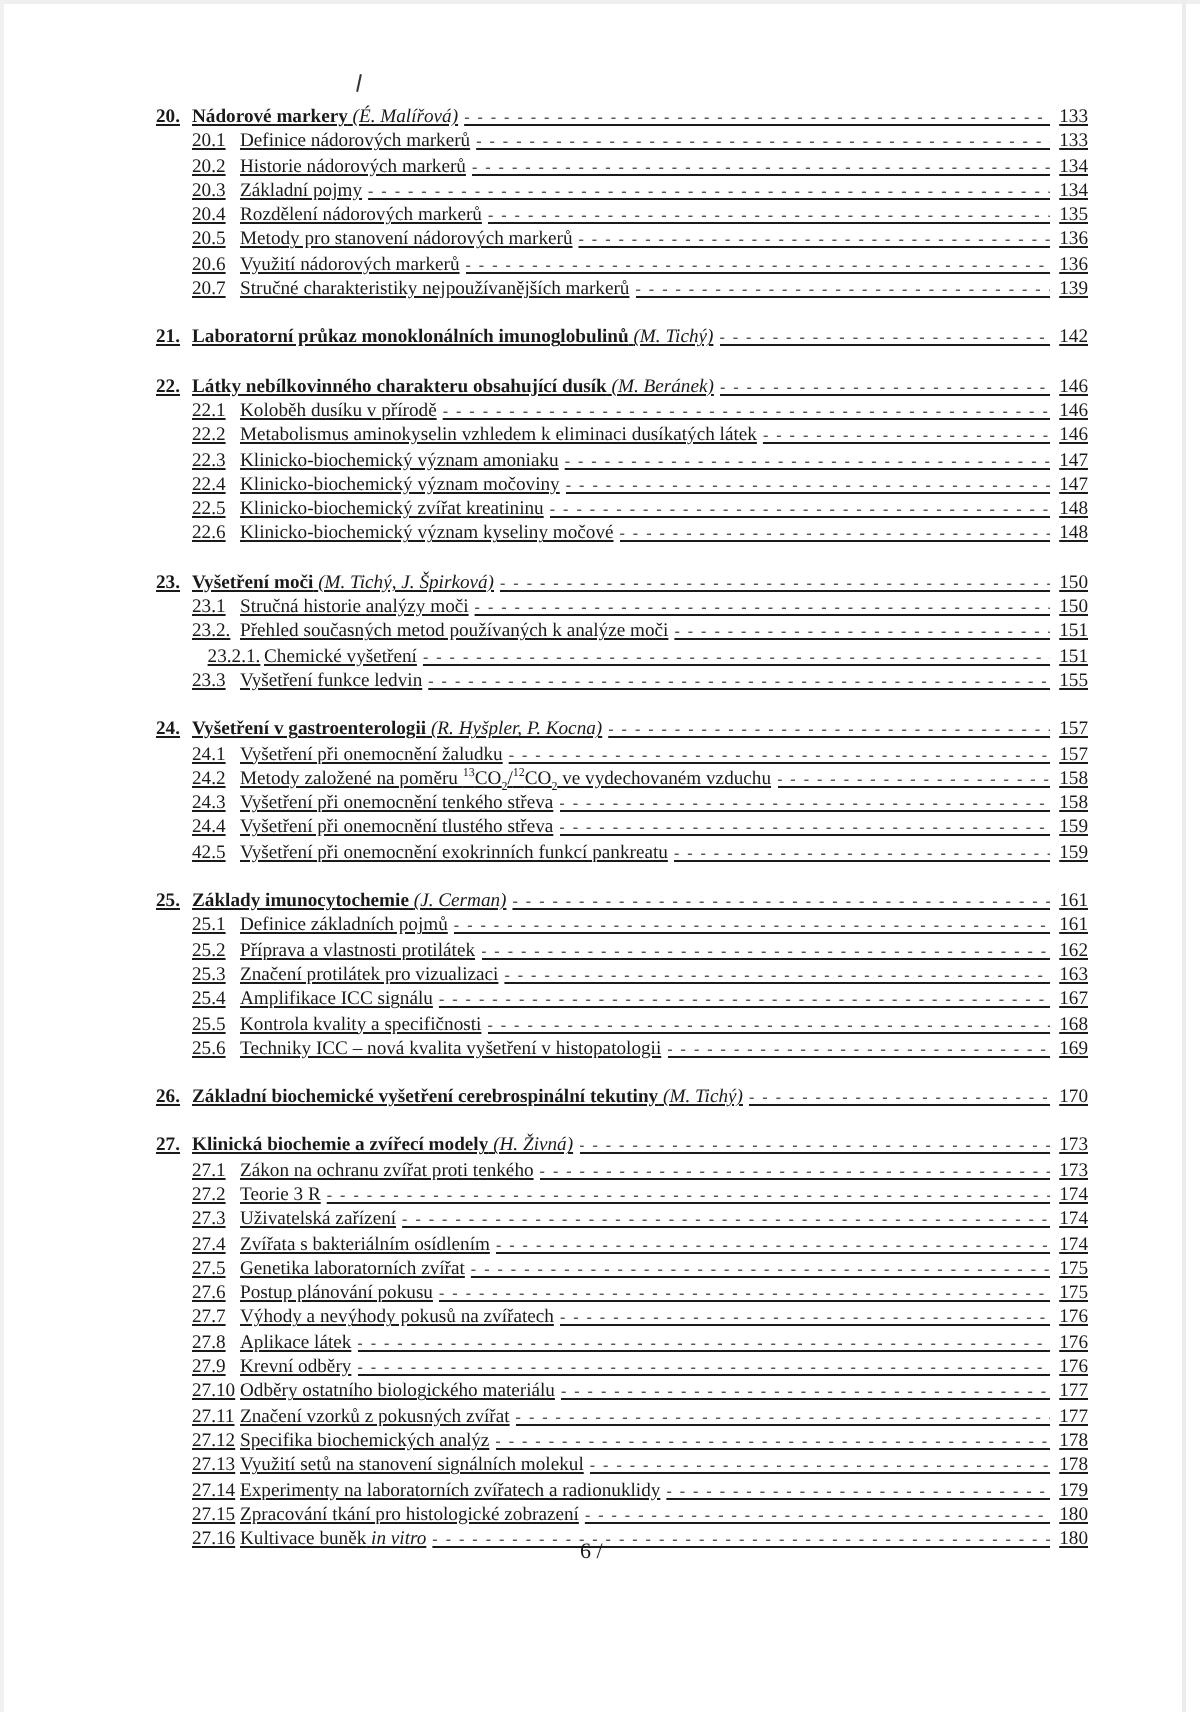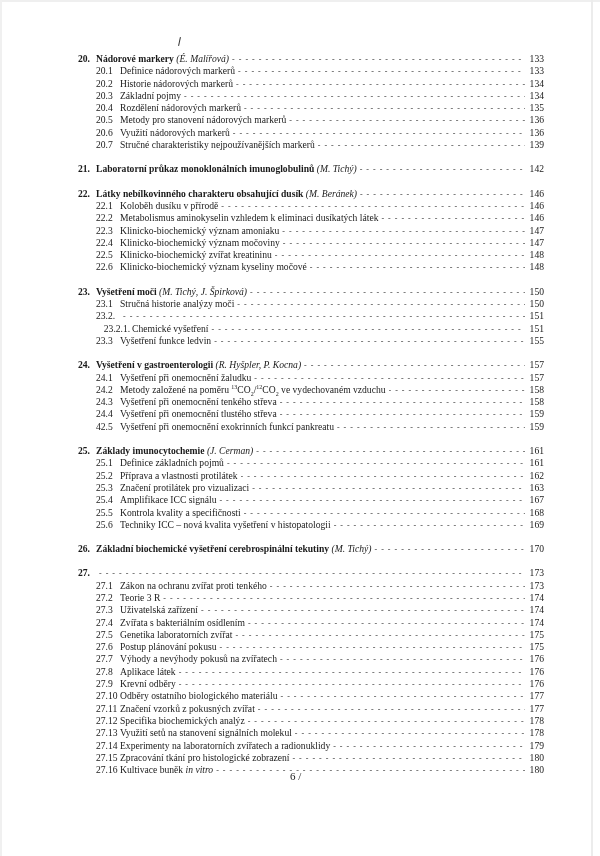--- a/index.html
+++ b/index.html
@@ -3,21 +3,21 @@
   <meta charset="utf-8">
   <style>
     html, body { margin: 0; padding: 0; }
     body {
       width: 600px; height: 856px; background: #ffffff; position: relative; overflow: hidden;
       font-family: "Liberation Serif", "DejaVu Serif", serif; color: #1a1a1a;
     }
     .page-edge-top { position: absolute; left: 0; top: 0; width: 600px; height: 2px; background: #efefef; }
     .page-edge-left { position: absolute; left: 0; top: 0; width: 2px; height: 856px; background: #f0f0f0; }
     .page-edge-right { position: absolute; left: 591px; top: 0; width: 2px; height: 856px; background: #ececec; }
-    .toc { position: absolute; left: 78px; top: 53px; width: 466px; }
+    .toc { position: absolute; left: 78px; top: 53px; width: 466px; text-decoration: underline; }
     .chapter { margin-bottom: 12px; }
     .row { display: flex; align-items: baseline; height: 12.3px; font-size: 9.6px; line-height: 12.3px; white-space: nowrap; }
     .row .num { flex: 0 0 auto; }
     .row.ch .num { width: 18px; font-weight: bold; }
     .row.sub .num { width: 24px; margin-left: 18px; }
     .row.subsub .num { width: 30px; margin-left: 24px; text-align: center; }
     .row .title { flex: 0 0 auto; }
     .row.ch .title { font-weight: bold; }
     .row .author { font-style: italic; font-weight: normal; }
     .row .dots {
@@ -150,20 +150,21 @@
         <span class="page">150</span>
       </div>
       <div class="row sub">
         <span class="num">23.1</span>
         <span class="title">Stručná historie analýzy moči</span>
         <span class="dots"></span>
         <span class="page">150</span>
       </div>
       <div class="row sub">
         <span class="num">23.2.</span>
+        <span class="title">Přehled současných metod používaných k analýze moči</span>
         <span class="dots"></span>
         <span class="page">151</span>
       </div>
       <div class="row subsub">
         <span class="num">23.2.1.</span>
         <span class="title">Chemické vyšetření</span>
         <span class="dots"></span>
         <span class="page">151</span>
       </div>
       <div class="row sub">
@@ -259,20 +260,21 @@
       <div class="row ch">
         <span class="num">26.</span>
         <span class="title"><span>Základní biochemické vyšetření cerebrospinální tekutiny</span> <span class="author">(M. Tichý)</span></span>
         <span class="dots"></span>
         <span class="page">170</span>
       </div>
     </div>
     <div class="chapter">
       <div class="row ch">
         <span class="num">27.</span>
+        <span class="title"><span>Klinická biochemie a zvířecí modely</span> <span class="author">(H. Živná)</span></span>
         <span class="dots"></span>
         <span class="page">173</span>
       </div>
       <div class="row sub">
         <span class="num">27.1</span>
         <span class="title">Zákon na ochranu zvířat proti tenkého</span>
         <span class="dots"></span>
         <span class="page">173</span>
       </div>
       <div class="row sub">

